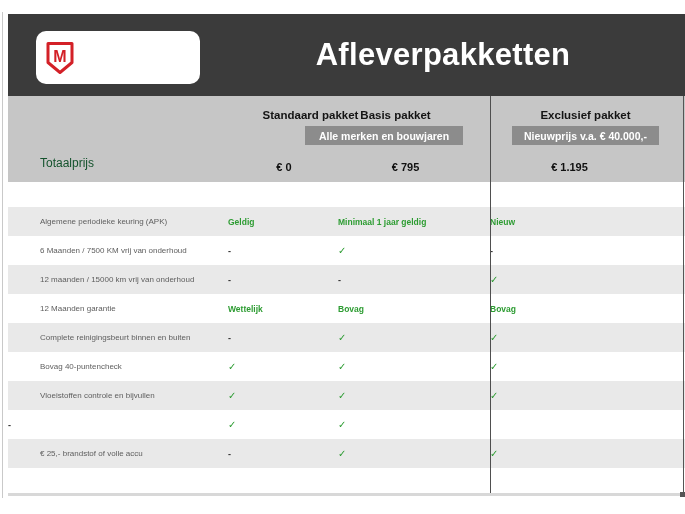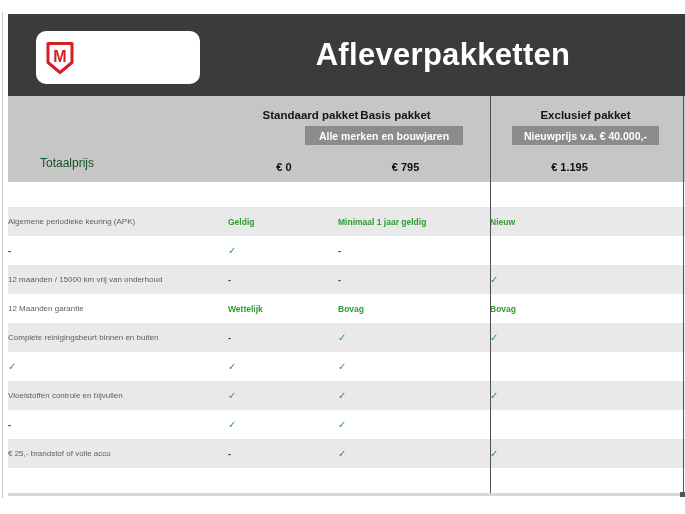--- a/index.html
+++ b/index.html
@@ -45,21 +45,21 @@
   .price-label{position:absolute;left:32px;top:60px;font-weight:normal;font-size:12px;color:#14532d;}
   .price{position:absolute;top:65px;text-align:center;font-weight:bold;font-size:11px;color:#111;}
   .price.std{left:240px;width:72px;}
   .price.bas{left:355px;width:85px;}
   .price.exc{left:484px;width:155px;}
 
   
   .rows{position:absolute;left:8px;right:0;top:207px;}
   .row{display:grid;grid-template-columns:220px 110px 152px 195px;min-height:29px;align-items:center;}
   .row:nth-child(odd){background:var(--row-alt-bg);}
-  .row-label{padding-right:6px;font-size:8px;color:#5e5e5e;line-height:1.5;}
+  .row-label{padding-left:32px;padding-right:6px;font-size:8px;color:#5e5e5e;line-height:1.5;}
   .cell{text-align:left;font-weight:bold;}
   .cell.word{color:var(--green);font-size:8.5px;}
   .cell.check{color:var(--green);font-size:10px;}
   .cell.dash{color:#333;font-size:9px;}
 
   
   .divider-v{position:absolute;left:490px;top:96px;height:400px;width:1px;background:#4f4f4f;}
   .border-r{position:absolute;left:683px;top:96px;height:400px;width:1px;background:#555;}
   .bottom-bar{position:absolute;left:8px;right:0;top:493px;height:3px;background:#d8d8d8;}
   .bottom-tick{position:absolute;left:680px;top:492px;width:5px;height:5px;background:#555;}
@@ -97,20 +97,21 @@
 
   <div class="rows">
     <div class="row">
       <div class="row-label">Algemene periodieke keuring (APK)</div>
       <div class="cell word">Geldig</div>
       <div class="cell word">Minimaal 1 jaar geldig</div>
       <div class="cell word">Nieuw</div>
     </div>
 
     <div class="row">
+      <div class="row-label">6 Maanden / 7500 KM vrij van onderhoud</div>
       <div class="cell dash">-</div>
       <div class="cell check">✓</div>
       <div class="cell dash">-</div>
     </div>
 
     <div class="row">
       <div class="row-label">12 maanden / 15000 km vrij van onderhoud</div>
       <div class="cell dash">-</div>
       <div class="cell dash">-</div>
       <div class="cell check">✓</div>
@@ -124,20 +125,21 @@
     </div>
 
     <div class="row">
       <div class="row-label">Complete reinigingsbeurt binnen en buiten</div>
       <div class="cell dash">-</div>
       <div class="cell check">✓</div>
       <div class="cell check">✓</div>
     </div>
 
     <div class="row">
+      <div class="row-label">Bovag 40-puntencheck</div>
       <div class="cell check">✓</div>
       <div class="cell check">✓</div>
       <div class="cell check">✓</div>
     </div>
 
     <div class="row">
       <div class="row-label">Vloeistoffen controle en bijvullen</div>
       <div class="cell check">✓</div>
       <div class="cell check">✓</div>
       <div class="cell check">✓</div>

